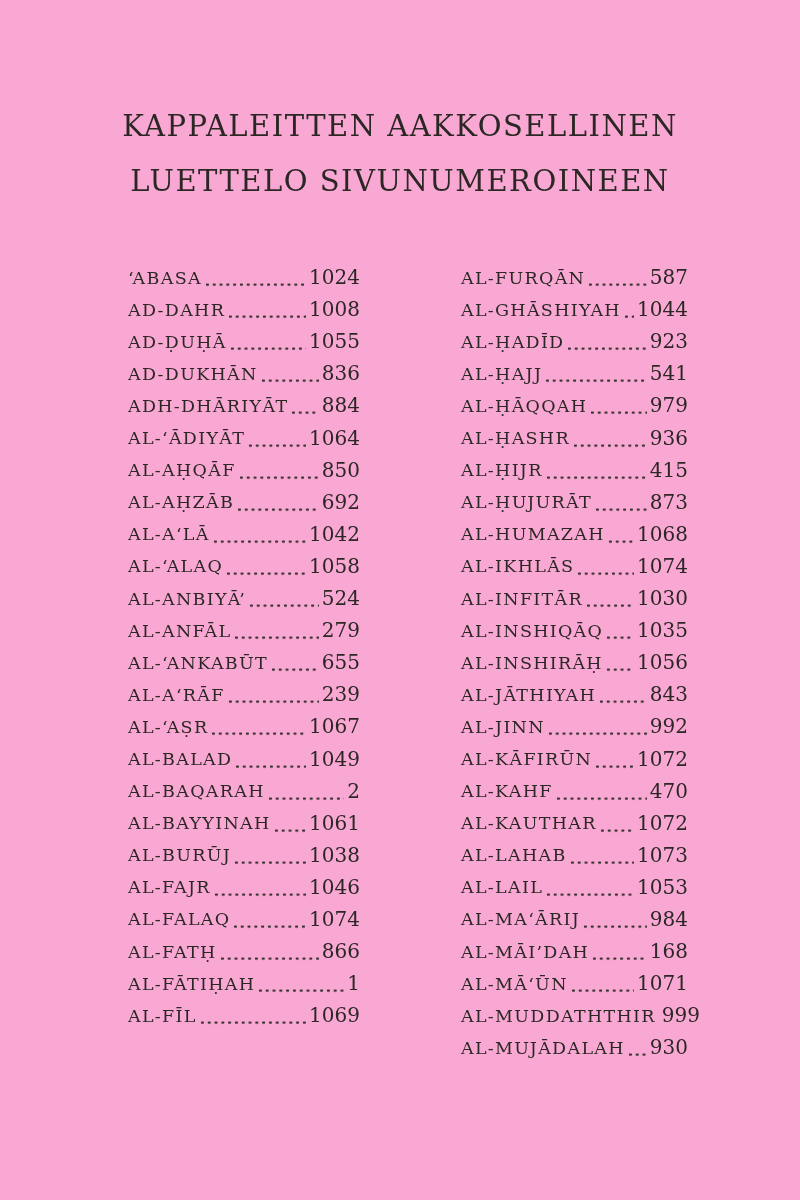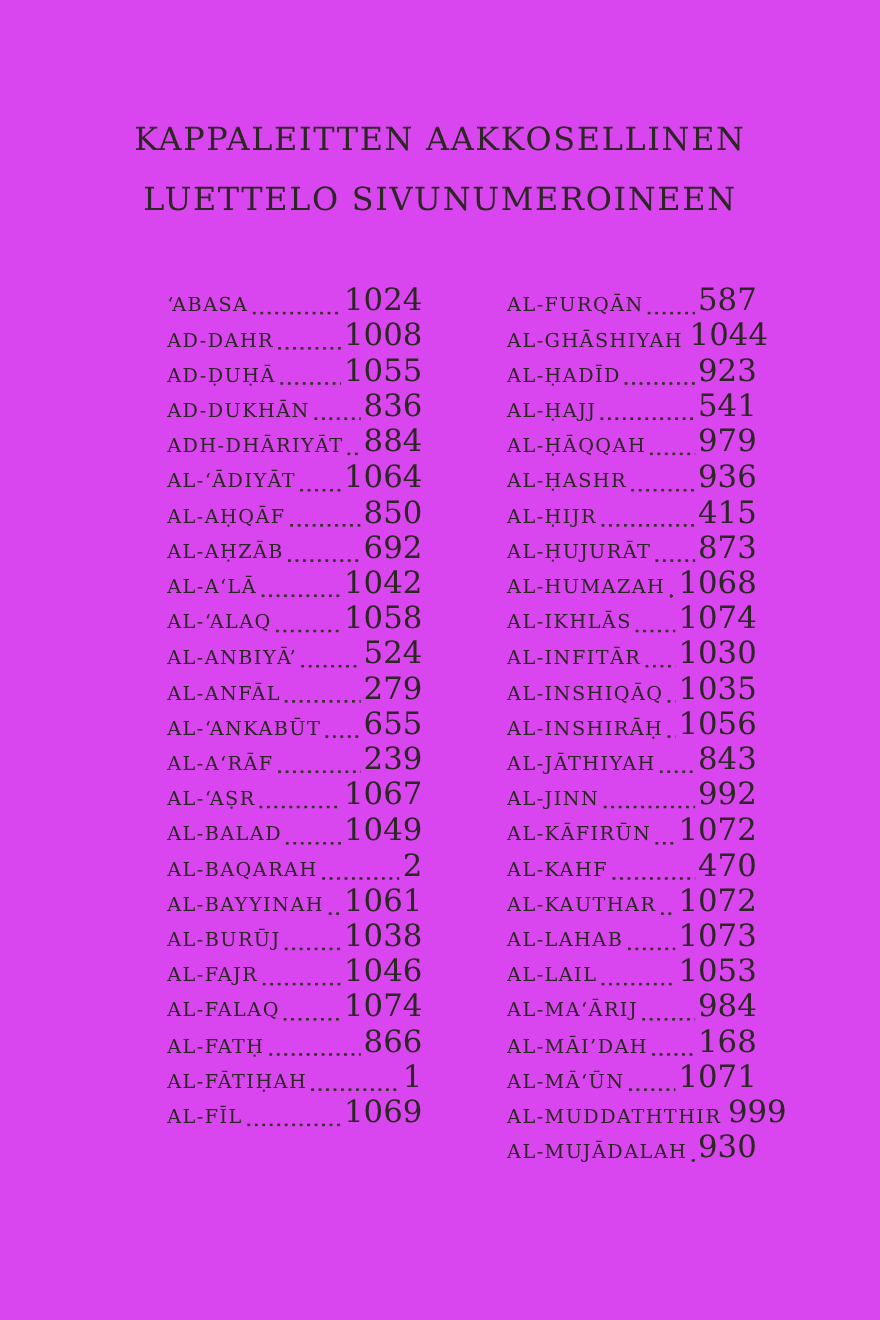--- a/index.html
+++ b/index.html
@@ -4,21 +4,21 @@
 <style>
   html, body {
     margin: 0;
     padding: 0;
     background: #ffffff;
   }
   .page {
     position: relative;
     width: 800px;
     height: 1200px;
-    background: #d946ef;
+    background: #f9a8d4;
     font-family: "DejaVu Serif", "Liberation Serif", serif;
     color: #2c2724;
     overflow: hidden;
   }
   .title {
     position: absolute;
     top: 99px;
     left: 0;
     width: 100%;
     text-align: center;
@@ -30,21 +30,21 @@
     color: #2c2724;
   }
   .title .title-line {
     display: block;
     white-space: nowrap;
   }
   .col {
     position: absolute;
     top: 255px;
   }
-  .col-left  { left: 128px; width: 232px; margin-left: 24px; }
+  .col-left  { left: 128px; width: 232px; }
   .col-right { left: 461px; width: 227px; }
   .row {
     display: flex;
     align-items: flex-end;
     height: 32.1px;
     box-sizing: border-box;
   }
   .name {
     font-size: 17.5px;
     line-height: 1;
@@ -57,21 +57,21 @@
     min-width: 0;
     height: 4px;
     align-self: flex-end;
     margin: 0 3px 0 3px;
     background-image: radial-gradient(circle at 2.2px 2.2px, #38322e 1.35px, rgba(0,0,0,0) 1.7px);
     background-size: 6.8px 4.4px;
     background-repeat: repeat-x;
     background-position: left bottom;
   }
   .num {
-    font-size: 28px;
+    font-size: 20px;
     line-height: 1;
     white-space: nowrap;
     color: #2c2724;
   }
 </style>
 </head>
 <body>
 
 <div class="page">
   <h1 class="title">

